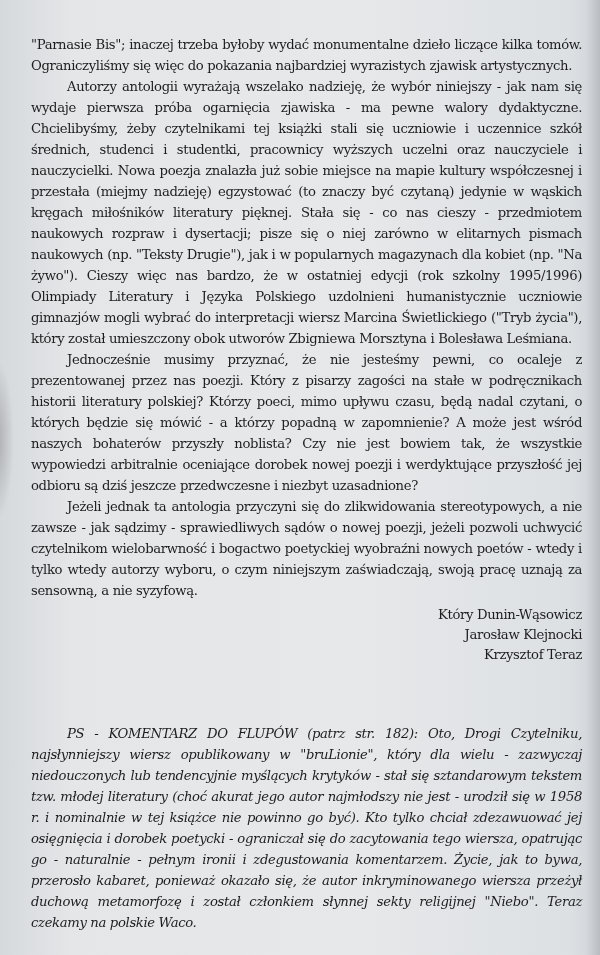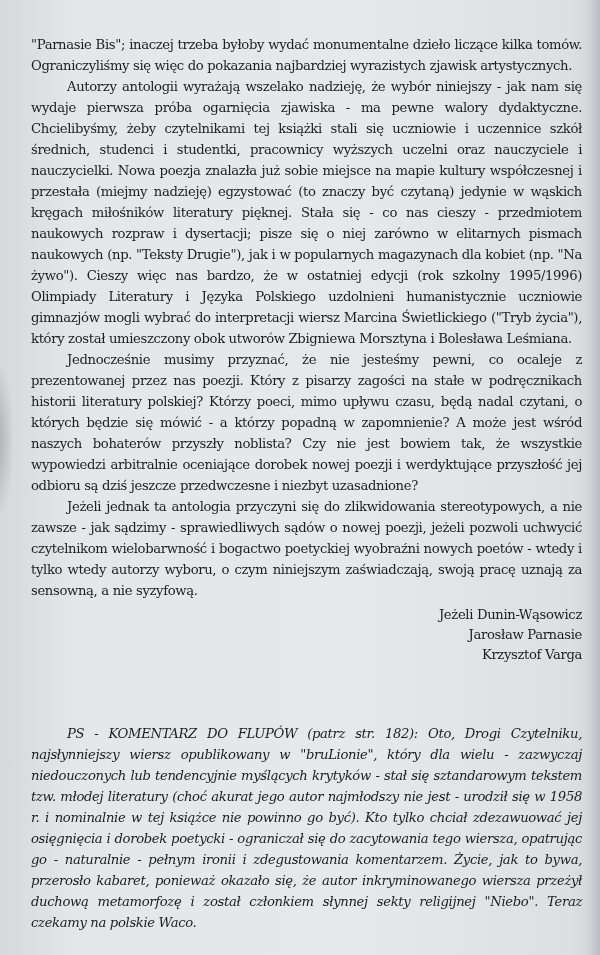--- a/index.html
+++ b/index.html
@@ -45,20 +45,20 @@
   <div class="left-shadow"></div>
   <div class="page-edge"></div>
 
   <div class="text">
     <p>"Parnasie  Bis"; inaczej trzeba byłoby wydać monumentalne dzieło liczące kilka tomów. Ograniczyliśmy się więc do pokazania najbardziej wyrazistych zjawisk artystycznych.</p>
     <p class="indent">Autorzy antologii wyrażają wszelako nadzieję, że wybór niniejszy - jak nam się wydaje pierwsza próba ogarnięcia zjawiska -  ma pewne walory dydaktyczne. Chcielibyśmy, żeby czytelnikami tej książki stali się uczniowie i uczennice szkół średnich, studenci i studentki, pracownicy wyższych uczelni oraz nauczyciele i nauczycielki. Nowa poezja znalazła już sobie miejsce na mapie kultury współczesnej i przestała (miejmy nadzieję) egzystować (to znaczy być czytaną) jedynie w wąskich kręgach miłośników literatury pięknej. Stała się - co nas cieszy - przedmiotem naukowych rozpraw i dysertacji; pisze się o niej zarówno w elitarnych pismach naukowych (np. "Teksty Drugie"), jak i w popularnych magazynach dla kobiet (np. "Na żywo"). Cieszy więc nas bardzo, że w ostatniej edycji (rok szkolny 1995/1996) Olimpiady Literatury i Języka Polskiego uzdolnieni humanistycznie uczniowie gimnazjów mogli wybrać do interpretacji wiersz Marcina Świetlickiego ("Tryb życia"), który został umieszczony obok utworów Zbigniewa Morsztyna i Bolesława Leśmiana.</p>
     <p class="indent">Jednocześnie musimy przyznać, że nie jesteśmy pewni, co ocaleje z prezentowanej przez nas poezji. Który z pisarzy zagości na stałe w podręcznikach historii literatury polskiej? Którzy poeci, mimo upływu czasu, będą nadal czytani, o których będzie się mówić - a którzy popadną w zapomnienie? A może jest wśród naszych bohaterów przyszły noblista? Czy nie jest bowiem tak, że wszystkie wypowiedzi arbitralnie oceniające dorobek nowej poezji i werdyktujące przyszłość jej odbioru są dziś jeszcze przedwczesne i niezbyt uzasadnione?</p>
     <p class="indent">Jeżeli jednak ta antologia przyczyni się do zlikwidowania stereotypowych, a nie zawsze - jak sądzimy - sprawiedliwych sądów o nowej poezji, jeżeli pozwoli uchwycić czytelnikom wielobarwność i bogactwo poetyckiej wyobraźni nowych poetów - wtedy i tylko wtedy autorzy wyboru, o czym niniejszym zaświadczają, swoją pracę uznają za sensowną, a nie syzyfową.</p>
 
     <div class="sigs">
-      <div>Jeżeli Dunin-Wąsowicz</div>
-      <div>Jarosław Parnasie</div>
-      <div>Krzysztof Varga</div>
+      <div>Który Dunin-Wąsowicz</div>
+      <div>Jarosław Klejnocki</div>
+      <div>Krzysztof Teraz</div>
     </div>
 
     <p class="indent ps">PS - KOMENTARZ DO FLUPÓW (patrz str. 182): Oto, Drogi Czytelniku, najsłynniejszy wiersz opublikowany w "bruLionie", który dla wielu - zazwyczaj niedouczonych lub tendencyjnie myślących krytyków - stał się sztandarowym tekstem tzw. młodej literatury (choć akurat jego autor najmłodszy nie jest - urodził się w 1958 r. i nominalnie w tej książce nie powinno go być). Kto tylko chciał zdezawuować jej osięgnięcia i dorobek poetycki - ograniczał się do zacytowania tego wiersza, opatrując go - naturalnie - pełnym ironii i zdegustowania komentarzem. Życie, jak to bywa, przerosło kabaret, ponieważ okazało się, że autor inkryminowanego wiersza przeżył duchową metamorfozę i został członkiem słynnej sekty religijnej "Niebo". Teraz czekamy na polskie Waco.</p>
   </div>
 </div>
 
 </body></html>

